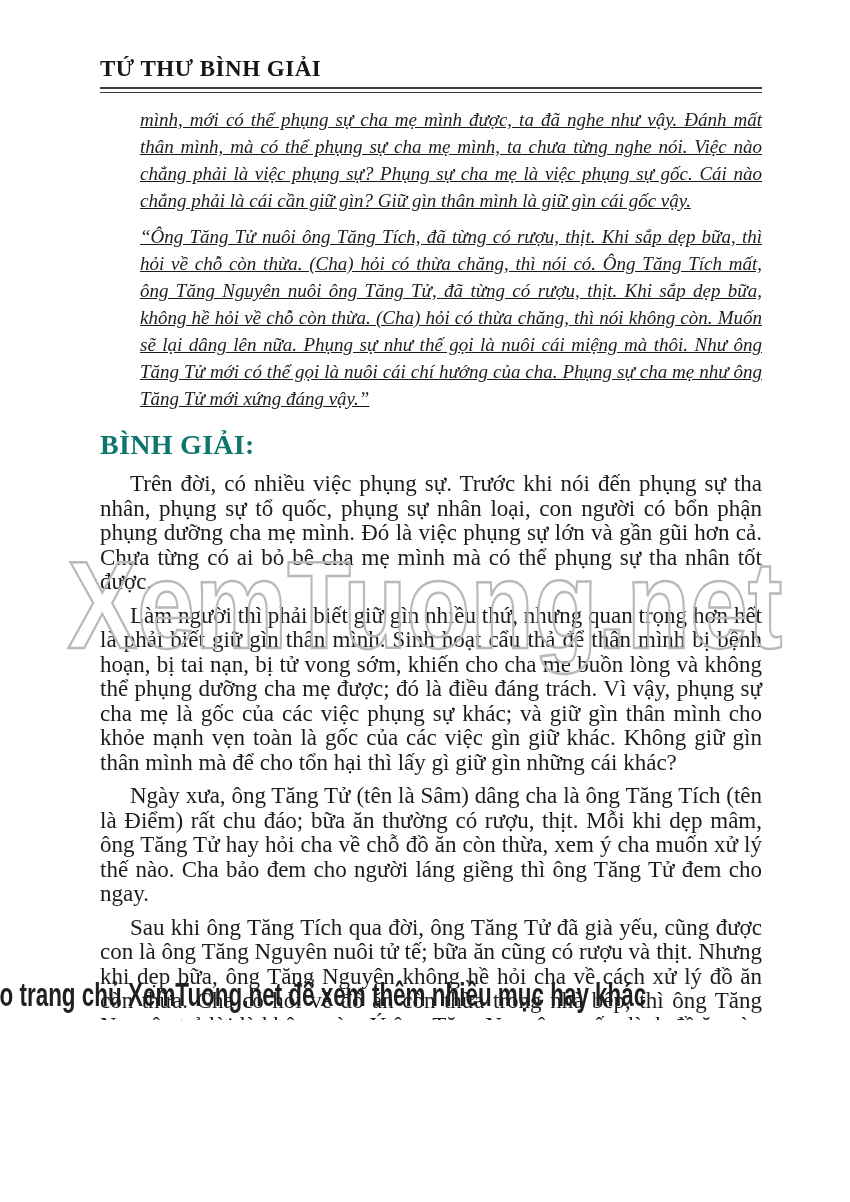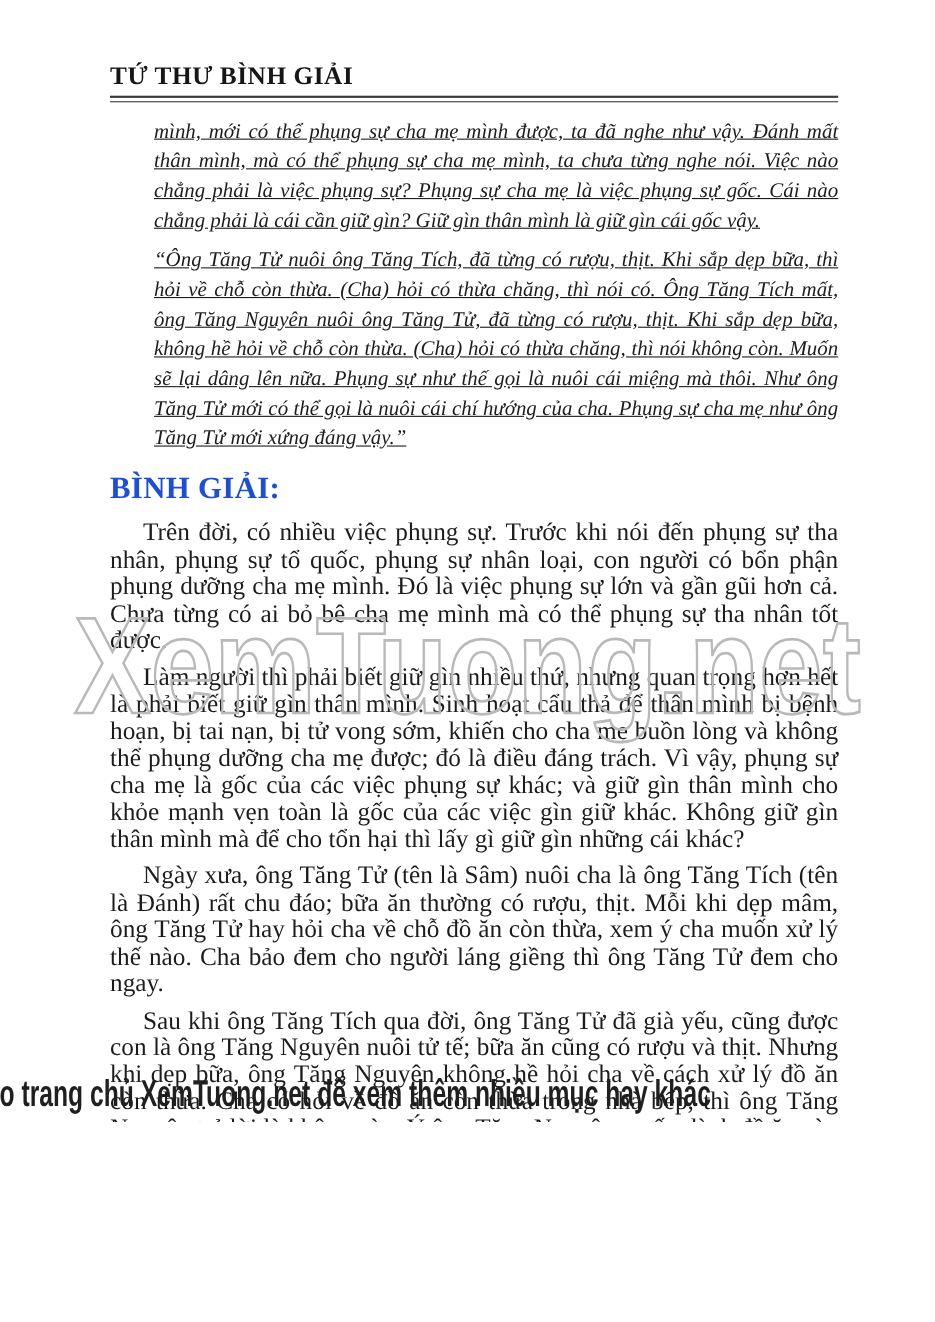--- a/index.html
+++ b/index.html
@@ -47,21 +47,21 @@
     text-decoration: underline;
   }
   .quote p + p {
     margin-top: 9px;
   }
   .section-heading {
     margin-top: 17px;
     font-size: 28px;
     font-weight: bold;
     letter-spacing: 0.3px;
-    color: #1d4ed8;
+    color: #0f766e;
   }
   .commentary p {
     margin: 9px 0 0 0;
     font-size: 23px;
     line-height: 24.5px;
     text-align: justify;
     text-indent: 30px;
   }
   .commentary p:first-of-type {
     margin-top: 11px;
@@ -113,21 +113,21 @@
     <div class="quote">
       <p>mình, mới có thể phụng sự cha mẹ mình được, ta đã nghe như vậy. Đánh mất thân mình, mà có thể phụng sự cha mẹ mình, ta chưa từng nghe nói. Việc nào chẳng phải là việc phụng sự? Phụng sự cha mẹ là việc phụng sự gốc. Cái nào chẳng phải là cái cần giữ gìn? Giữ gìn thân mình là giữ gìn cái gốc vậy.</p>
       <p>“Ông Tăng Tử nuôi ông Tăng Tích, đã từng có rượu, thịt. Khi sắp dẹp bữa, thì hỏi về chỗ còn thừa. (Cha) hỏi có thừa chăng, thì nói có. Ông Tăng Tích mất, ông Tăng Nguyên nuôi ông Tăng Tử, đã từng có rượu, thịt. Khi sắp dẹp bữa, không hề hỏi về chỗ còn thừa. (Cha) hỏi có thừa chăng, thì nói không còn. Muốn sẽ lại dâng lên nữa. Phụng sự như thế gọi là nuôi cái miệng mà thôi. Như ông Tăng Tử mới có thể gọi là nuôi cái chí hướng của cha. Phụng sự cha mẹ như ông Tăng Tử mới xứng đáng vậy.”</p>
     </div>
 
     <div class="section-heading">BÌNH GIẢI:</div>
 
     <div class="commentary">
       <p>Trên đời, có nhiều việc phụng sự. Trước khi nói đến phụng sự tha nhân, phụng sự tổ quốc, phụng sự nhân loại, con người có bổn phận phụng dưỡng cha mẹ mình. Đó là việc phụng sự lớn và gần gũi hơn cả. Chưa từng có ai bỏ bê cha mẹ mình mà có thể phụng sự tha nhân tốt được.</p>
       <p>Làm người thì phải biết giữ gìn nhiều thứ, nhưng quan trọng hơn hết là phải biết giữ gìn thân mình. Sinh hoạt cẩu thả để thân mình bị bệnh hoạn, bị tai nạn, bị tử vong sớm, khiến cho cha mẹ buồn lòng và không thể phụng dưỡng cha mẹ được; đó là điều đáng trách. Vì vậy, phụng sự cha mẹ là gốc của các việc phụng sự khác; và giữ gìn thân mình cho khỏe mạnh vẹn toàn là gốc của các việc gìn giữ khác. Không giữ gìn thân mình mà để cho tổn hại thì lấy gì giữ gìn những cái khác?</p>
-      <p>Ngày xưa, ông Tăng Tử (tên là Sâm) nuôi cha là ông Tăng Tích (tên là Đánh) rất chu đáo; bữa ăn thường có rượu, thịt. Mỗi khi dẹp mâm, ông Tăng Tử hay hỏi cha về chỗ đồ ăn còn thừa, xem ý cha muốn xử lý thế nào. Cha bảo đem cho người láng giềng thì ông Tăng Tử đem cho ngay.</p>
+      <p>Ngày xưa, ông Tăng Tử (tên là Sâm) dâng cha là ông Tăng Tích (tên là Điểm) rất chu đáo; bữa ăn thường có rượu, thịt. Mỗi khi dẹp mâm, ông Tăng Tử hay hỏi cha về chỗ đồ ăn còn thừa, xem ý cha muốn xử lý thế nào. Cha bảo đem cho người láng giềng thì ông Tăng Tử đem cho ngay.</p>
       <p>Sau khi ông Tăng Tích qua đời, ông Tăng Tử đã già yếu, cũng được con là ông Tăng Nguyên nuôi tử tế; bữa ăn cũng có rượu và thịt. Nhưng khi dẹp bữa, ông Tăng Nguyên không hề hỏi cha về cách xử lý đồ ăn còn thừa. Cha có hỏi về đồ ăn còn thừa trong nhà bếp, thì ông Tăng Nguyên trả lời là không còn. Ý ông Tăng Nguyên muốn dành đồ ăn còn thừa đó để dọn lại trong bữa ăn sau cho cha (tương dĩ phục tiến dã). Đó là ông Tăng Nguyên có tính tiết kiệm, nhưng đã không làm vui lòng cha.</p>
     </div>
 
     <div class="page-number">748</div>
 
   </div>
 
   <svg class="watermark-svg" viewBox="0 0 850 170" xmlns="http://www.w3.org/2000/svg">
     <text x="425" y="128" text-anchor="middle" font-family="Liberation Sans, sans-serif" font-weight="bold" font-size="125" fill="none" stroke="#b9b9b9" stroke-width="2.5" textLength="715" lengthAdjust="spacingAndGlyphs">XemTuong.net</text>
   </svg>

